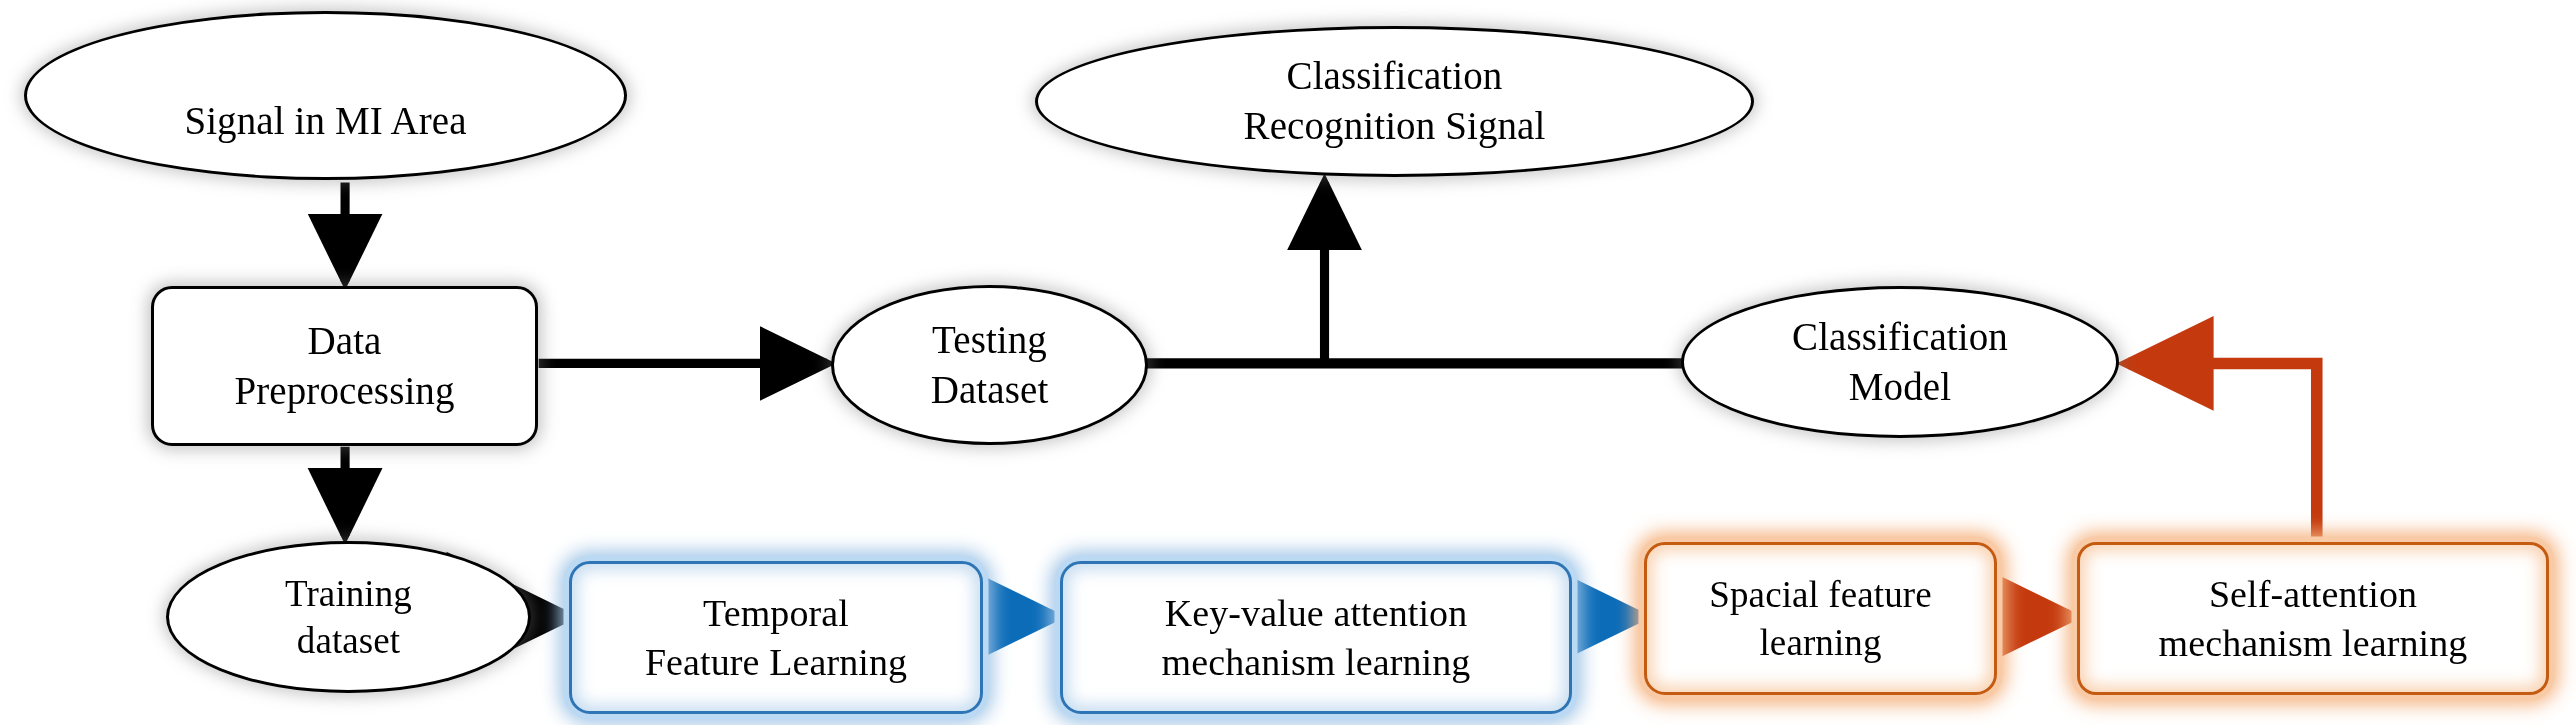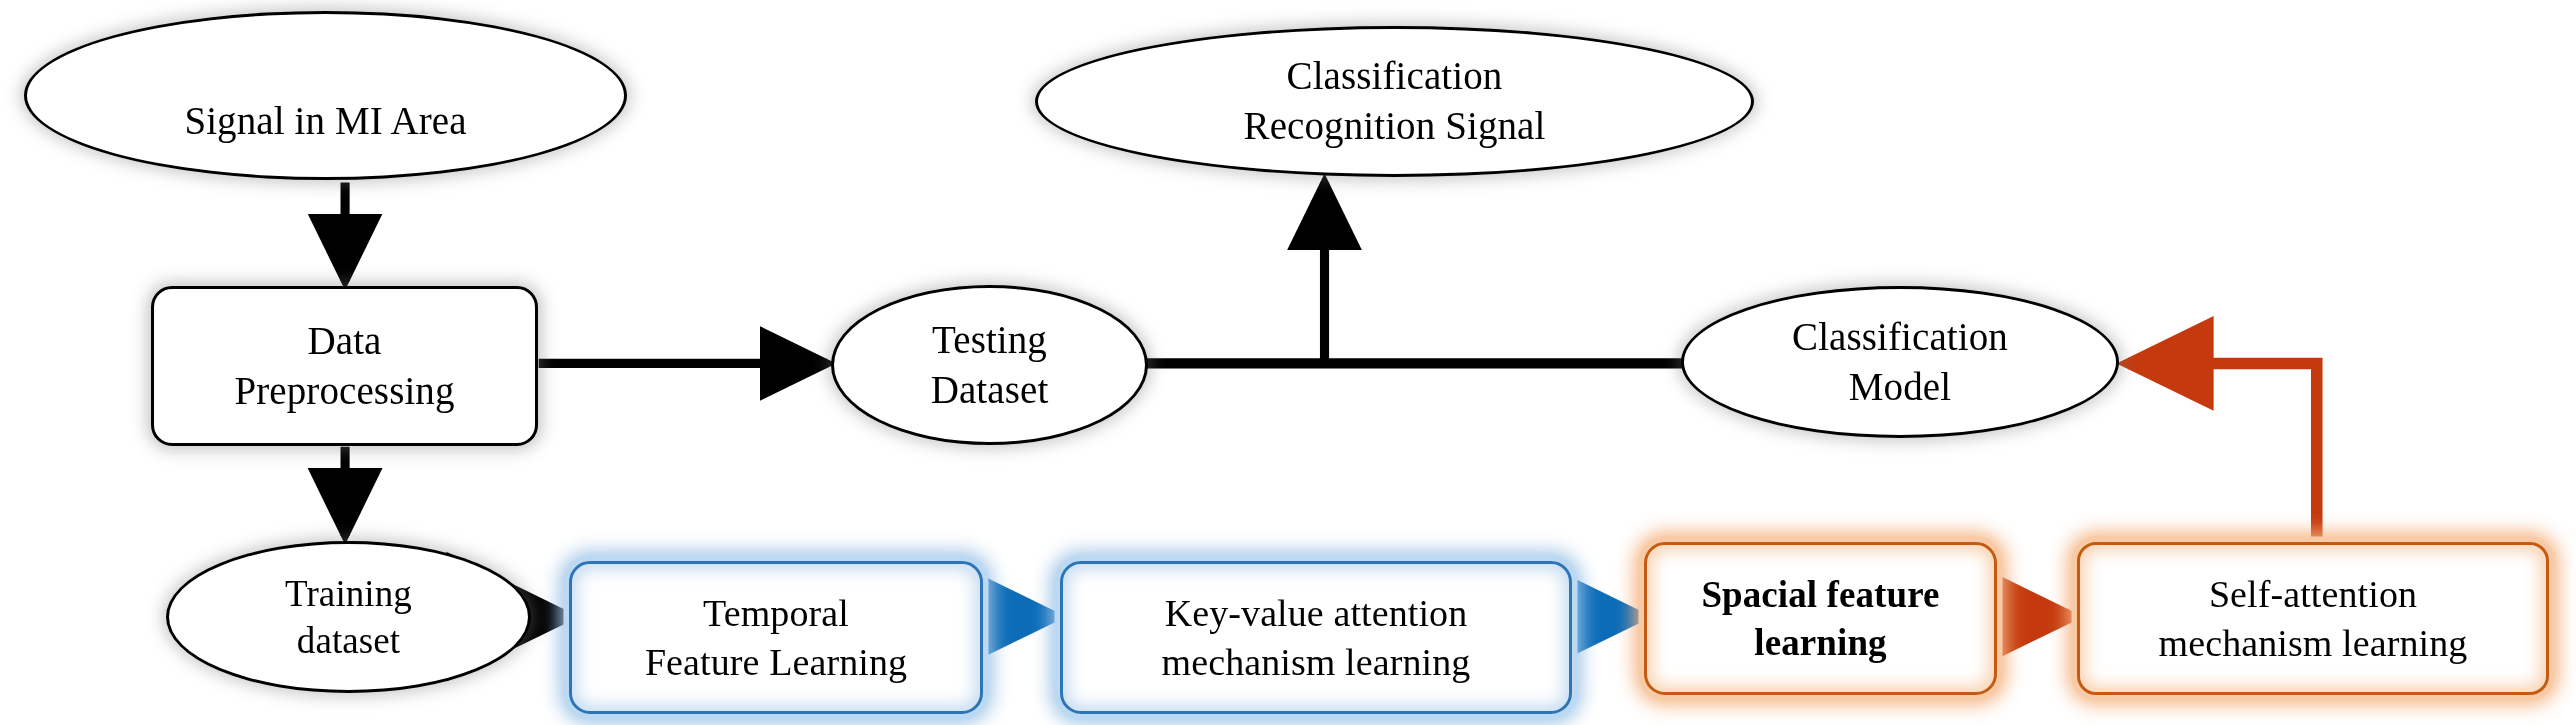--- a/index.html
+++ b/index.html
@@ -88,21 +88,21 @@
 
   
   #node-eeg-signal      { left:  24px; top:  11px; width: 603px; height: 169px; }
   #node-class-results   { left: 1035px; top:  25.6px; width: 719px; height: 151px; }
   #node-preprocessing   { left: 151px; top: 286px; width: 387px; height: 160px; }
   #node-testing-dataset { left: 831px; top: 285px; width: 317px; height: 160px; align-items: center; }
   #node-class-model     { left: 1681px; top: 286px; width: 438px; height: 152px; }
   #node-training-dataset{ left: 166px; top: 541px; width: 365px; height: 152px; }
   #node-temporal        { left: 569px; top: 542px; width: 414px; height: 153px; }
   #node-keyvalue        { left: 1060px; top: 542px; width: 512px; height: 153px; }
-  #node-spacial         { left: 1644px; top: 542px; width: 353px; height: 153px; font-weight: bold; }
+  #node-spacial         { left: 1644px; top: 542px; width: 353px; height: 153px; }
   #node-selfattention   { left: 2077px; top: 542px; width: 472px; height: 153px; border-radius: 19px; }
 
   #node-eeg-signal .label       { font-size: 39px; }
   #node-class-results .label    { font-size: 39px; }
   #node-preprocessing .label    { font-size: 39px; }
   #node-testing-dataset .label  { font-size: 39px; }
   #node-class-model .label      { font-size: 39px; }
   #node-training-dataset .label { font-size: 37px; }
   #node-temporal .label         { font-size: 38px; }
   #node-keyvalue .label         { font-size: 38px; }

